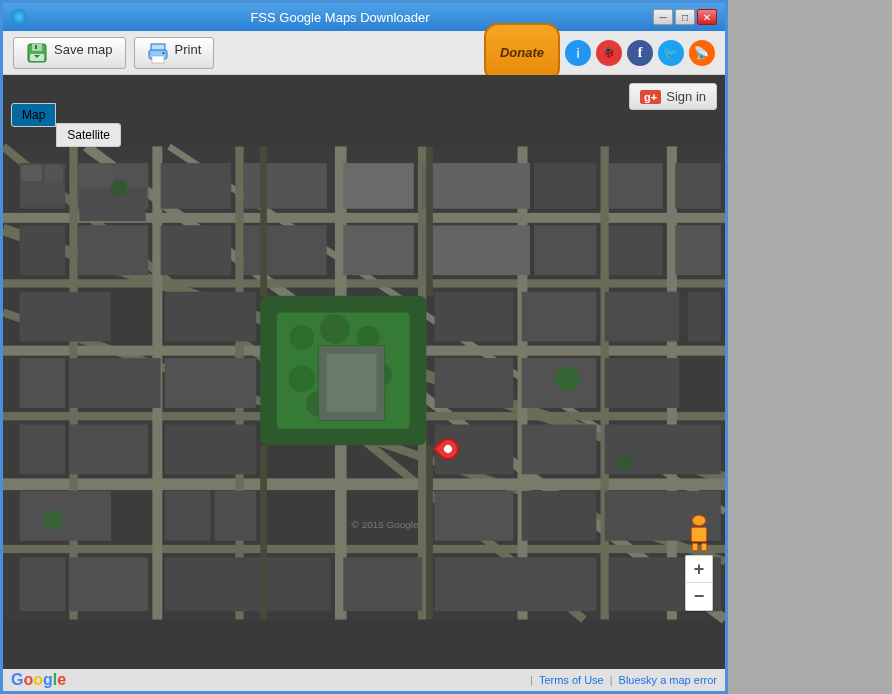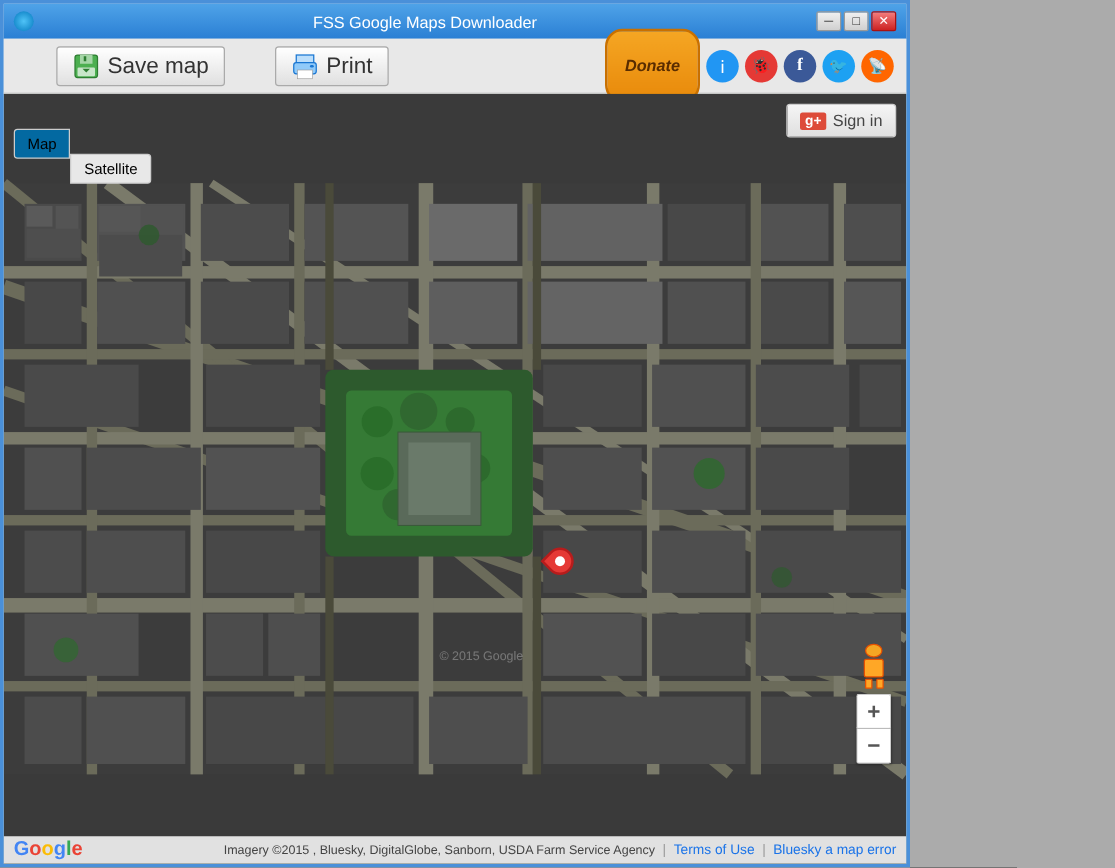--- a/index.html
+++ b/index.html
@@ -76,30 +76,29 @@
     }
 
     .toolbar-left {
       display: flex;
       gap: 8px;
       flex: 1;
     }
 
     .toolbar-btn {
       display: flex;
-      align-items: center;
+      align-items: flex-start;
       gap: 6px;
       padding: 4px 12px;
       background: linear-gradient(to bottom, #ffffff, #e0e0e0);
       border: 1px solid #aaa;
       border-radius: 3px;
       cursor: pointer;
-      font-size: 18px;
+      font-size: 13px;
       color: #333;
-      margin-left: 32px;
     }
 
     .toolbar-right {
       display: flex;
       align-items: center;
       gap: 5px;
     }
 
     .donate-btn {
       background: linear-gradient(to bottom, #f5a623, #e8890a);
@@ -532,21 +531,20 @@
       </div>
       <div class="zoom-btn" style="border-radius:2px 2px 0 0;border-bottom:1px solid #ddd;">+</div>
       <div class="zoom-btn" style="border-radius:0 0 2px 2px;border-top:none;">−</div>
     </div>
 
     <div class="map-footer">
       <div class="google-logo">
         <span>G</span><span>o</span><span>o</span><span>g</span><span>l</span><span style="color:#ea4335;">e</span>
       </div>
       <div class="footer-links">
-        <span style="font-size:10px;color:#444;">Imagery ©2015 , Bluesky, DigitalGlobe, Sanborn, USDA Farm Service Agency</span>
         <span class="footer-sep">|</span>
         <a class="footer-link">Terms of Use</a>
         <span class="footer-sep">|</span>
         <a class="footer-link">Bluesky a map error</a>
       </div>
     </div>
   </div>
 
 </div>
 

